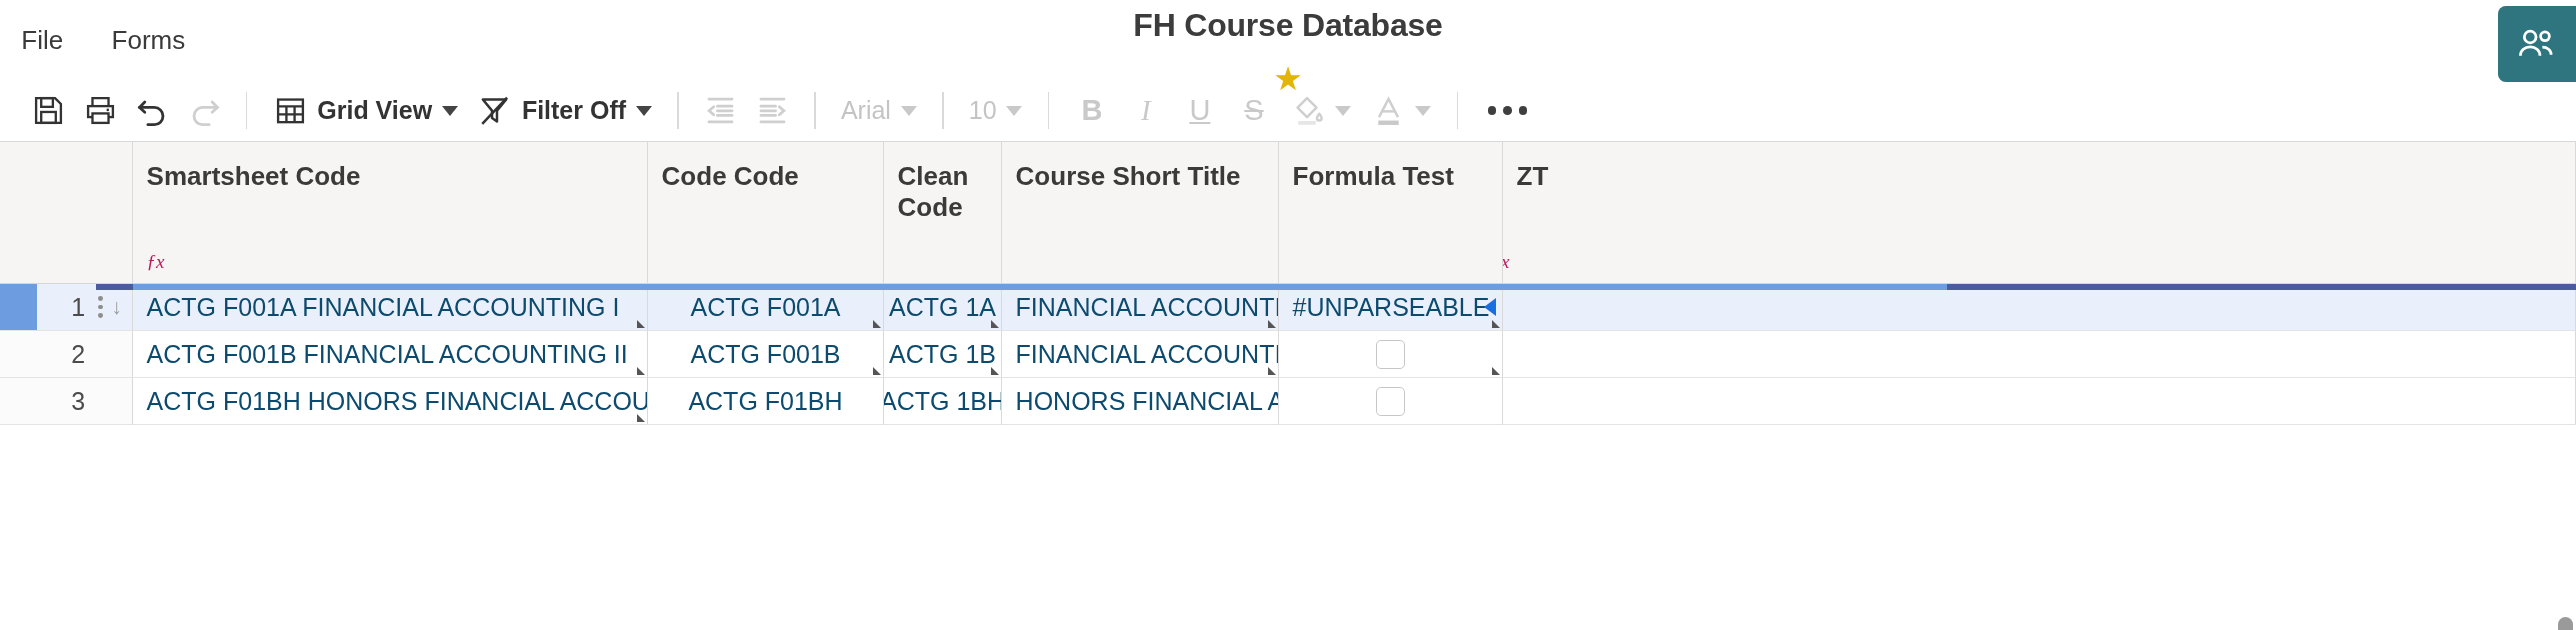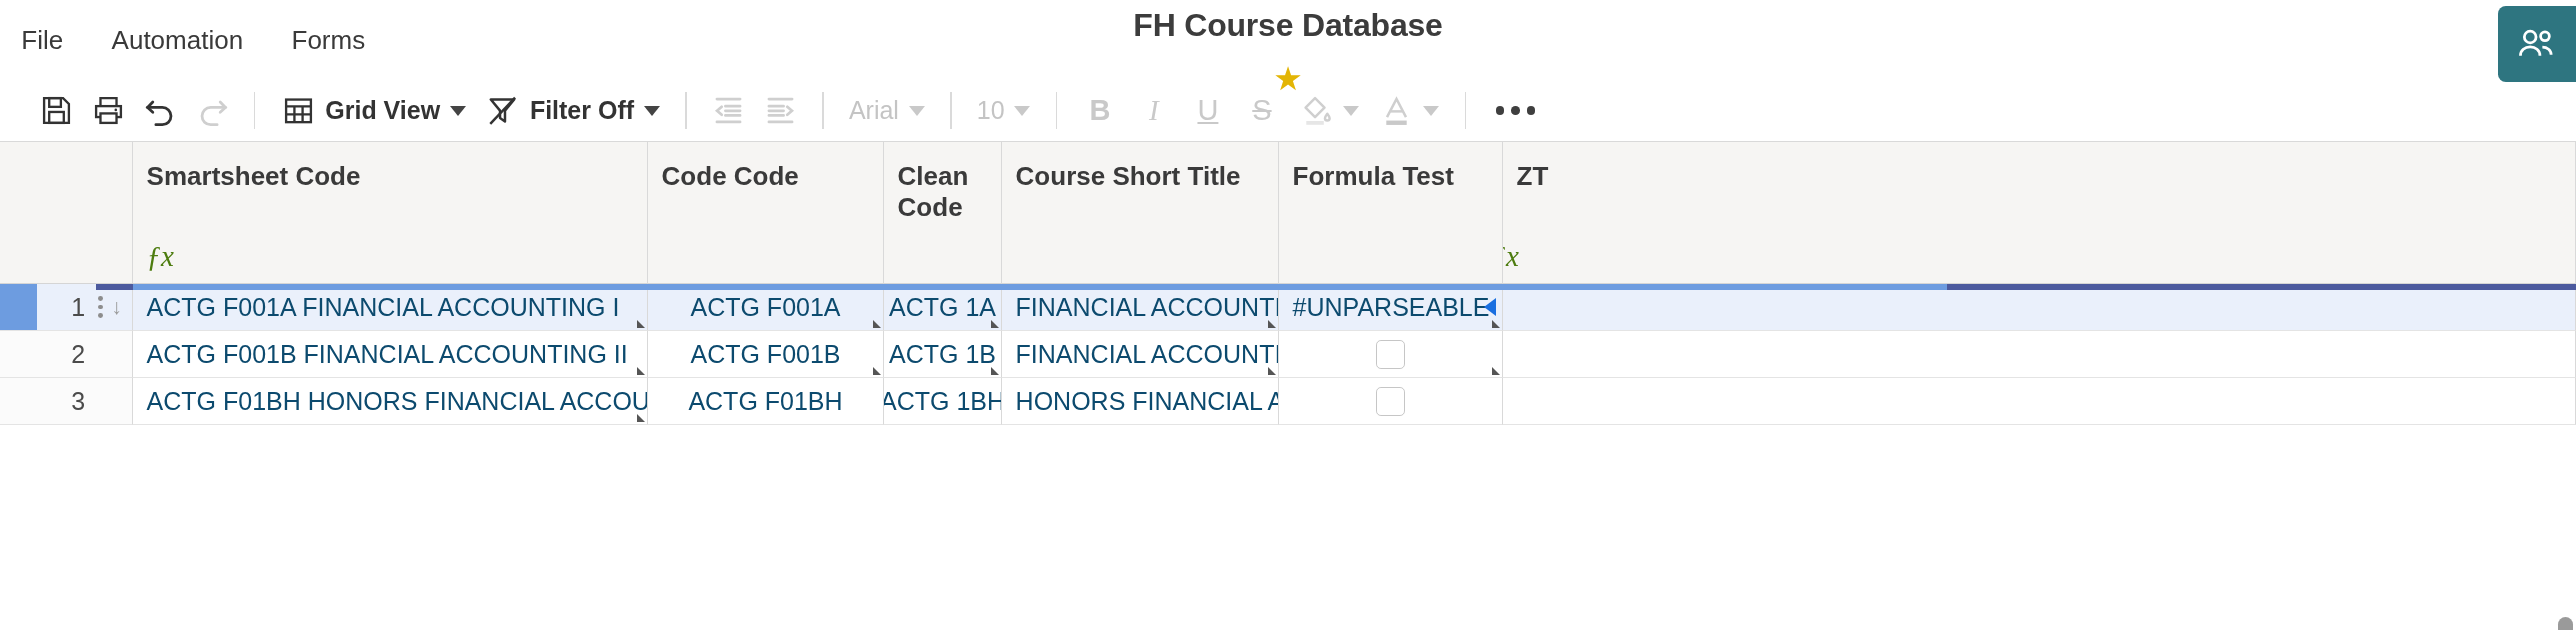--- a/index.html
+++ b/index.html
@@ -76,21 +76,21 @@
     cursor:pointer;
     border:none;
   }
   .share-btn svg { display:block; }
 
   
   .toolbar {
     height:62px;
     display:flex;
     align-items:center;
-    padding:0 30px;
+    padding:0 22px;
     background:#ffffff;
     border-bottom:1.9px solid #d9d9d9;
     gap:0;
   }
   .tb-btn {
     width:52px; height:47px;
     display:flex; align-items:center; justify-content:center;
     border-radius:3.9px;
     cursor:pointer;
     background:none; border:none;
@@ -163,24 +163,24 @@
     font-size:26px;
     font-weight:bold;
     color:#3a3a3a;
     line-height:1.18;
     cursor:pointer;
     overflow:hidden;
   }
   .fx-mark {
     position:absolute;
     left:13.6px; bottom:9.7px;
-    font-size:29px;
+    font-size:19px;
     font-style:italic;
     font-family:"Liberation Serif", serif;
-    color:#4d7c0f;
+    color:#be185d;
     font-weight:normal;
   }
 
   .data-row { height:47px; }
   .data-row.selected { background:#eaf0fb; }
   .gutter-cell {
     width:133px; flex-shrink:0;
     display:flex; align-items:center;
     border-right:1px solid #d9d9d9;
     border-bottom:1px solid #e4e4e4;
@@ -278,21 +278,20 @@
     cursor:pointer;
   }
 </style>
 </head>
 <body>
 
 <div class="menubar">
 
   <div class="menu-items">
     <div class="menu-item">File</div>
-    <div class="menu-item">Automation</div>
     <div class="menu-item">Forms</div>
   </div>
 
   <div class="title-block">
     <span class="doc-icon"></span>
     <span class="sheet-title">FH Course Database</span>
     <span class="star-icon">★</span>
   </div>
 
   <button class="share-btn">

